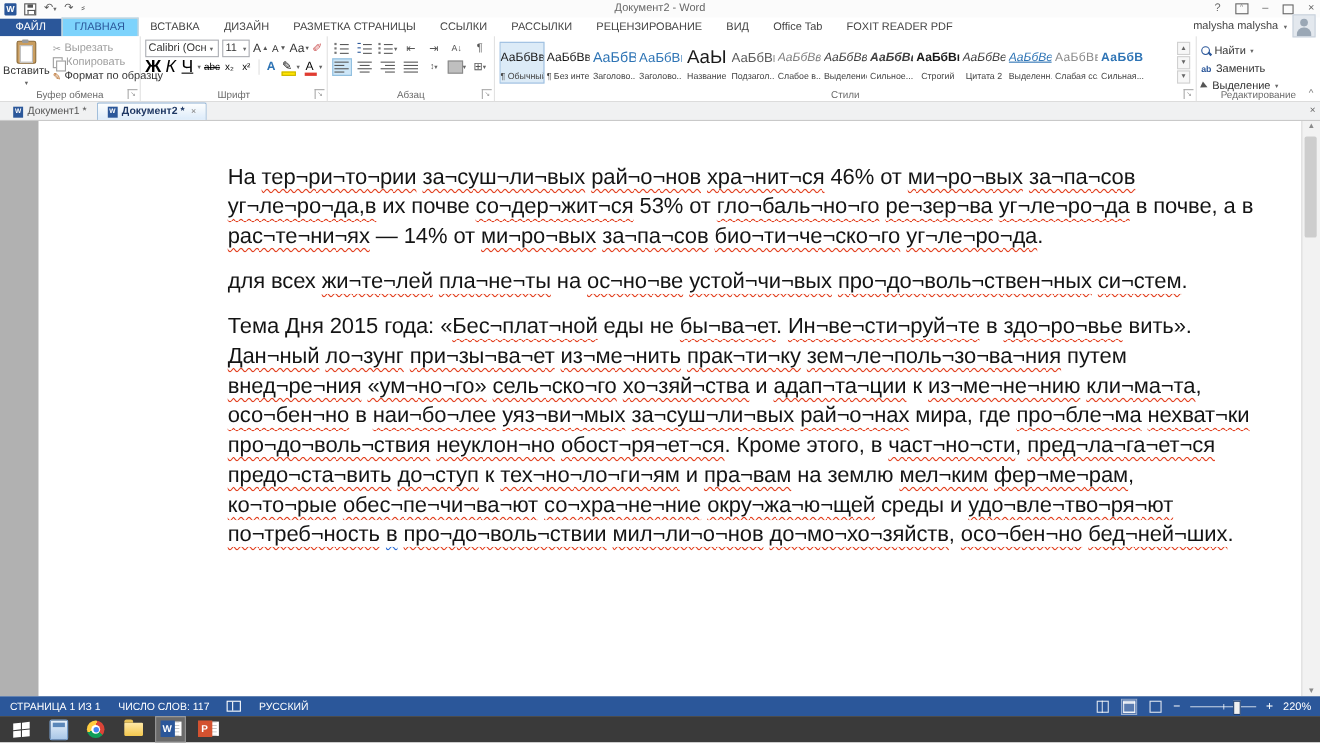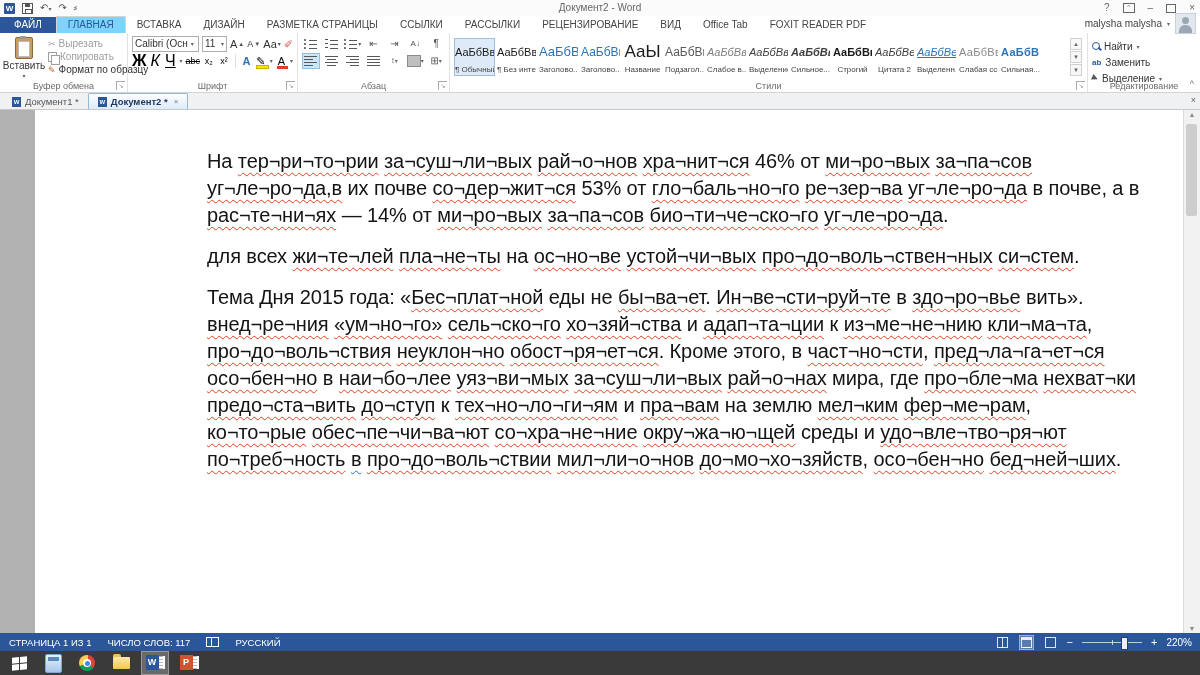--- a/index.html
+++ b/index.html
@@ -483,23 +483,24 @@
         <div class="para">
           <div class="dline"><span>На </span><span class="sq-red">тер¬ри¬то¬рии</span><span> </span><span class="sq-red">за¬суш¬ли¬вых</span><span> </span><span class="sq-red">рай¬о¬нов</span><span> </span><span class="sq-red">хра¬нит¬ся</span><span> 46% от </span><span class="sq-red">ми¬ро¬вых</span><span> </span><span class="sq-red">за¬па¬сов</span></div>
           <div class="dline"><span class="sq-red">уг¬ле¬ро¬да,в</span><span> их почве </span><span class="sq-red">со¬дер¬жит¬ся</span><span> 53% от </span><span class="sq-red">гло¬баль¬но¬го</span><span> </span><span class="sq-red">ре¬зер¬ва</span><span> </span><span class="sq-red">уг¬ле¬ро¬да</span><span> в почве, а в</span></div>
           <div class="dline"><span class="sq-red">рас¬те¬ни¬ях</span><span> — 14% от </span><span class="sq-red">ми¬ро¬вых</span><span> </span><span class="sq-red">за¬па¬сов</span><span> </span><span class="sq-red">био¬ти¬че¬ско¬го</span><span> </span><span class="sq-red">уг¬ле¬ро¬да</span><span>.</span></div>
         </div>
         <div class="para">
           <div class="dline"><span>для всех </span><span class="sq-red">жи¬те¬лей</span><span> </span><span class="sq-red">пла¬не¬ты</span><span> на </span><span class="sq-red">ос¬но¬ве</span><span> </span><span class="sq-red">устой¬чи¬вых</span><span> </span><span class="sq-red">про¬до¬воль¬ствен¬ных</span><span> </span><span class="sq-red">си¬стем</span><span>.</span></div>
         </div>
         <div class="para">
           <div class="dline"><span>Тема Дня 2015 года: «</span><span class="sq-red">Бес¬плат¬ной</span><span> еды не </span><span class="sq-red">бы¬ва¬ет</span><span>. </span><span class="sq-red">Ин¬ве¬сти¬руй¬те</span><span> в </span><span class="sq-red">здо¬ро¬вье</span><span> вить».</span></div>
+          <div class="dline"><span class="sq-red">Дан¬ный</span><span> </span><span class="sq-red">ло¬зунг</span><span> </span><span class="sq-red">при¬зы¬ва¬ет</span><span> </span><span class="sq-red">из¬ме¬нить</span><span> </span><span class="sq-red">прак¬ти¬ку</span><span> </span><span class="sq-red">зем¬ле¬поль¬зо¬ва¬ния</span><span> путем</span></div>
           <div class="dline"><span class="sq-red">внед¬ре¬ния</span><span> </span><span class="sq-red">«ум¬но¬го»</span><span> </span><span class="sq-red">сель¬ско¬го</span><span> </span><span class="sq-red">хо¬зяй¬ства</span><span> и </span><span class="sq-red">адап¬та¬ции</span><span> к </span><span class="sq-red">из¬ме¬не¬нию</span><span> </span><span class="sq-red">кли¬ма¬та</span><span>,</span></div>
+          <div class="dline"><span class="sq-red">осо¬бен¬но</span><span> в </span><span class="sq-red">наи¬бо¬лее</span><span> </span><span class="sq-red">уяз¬ви¬мых</span><span> </span><span class="sq-red">за¬суш¬ли¬вых</span><span> </span><span class="sq-red">рай¬о¬нах</span><span> мира, где </span><span class="sq-red">про¬бле¬ма</span><span> </span><span class="sq-red">нехват¬ки</span></div>
           <div class="dline"><span class="sq-red">про¬до¬воль¬ствия</span><span> </span><span class="sq-red">неуклон¬но</span><span> </span><span class="sq-red">обост¬ря¬ет¬ся</span><span>. Кроме этого, в </span><span class="sq-red">част¬но¬сти</span><span>, </span><span class="sq-red">пред¬ла¬га¬ет¬ся</span></div>
-          <div class="dline"><span class="sq-red">осо¬бен¬но</span><span> в </span><span class="sq-red">наи¬бо¬лее</span><span> </span><span class="sq-red">уяз¬ви¬мых</span><span> </span><span class="sq-red">за¬суш¬ли¬вых</span><span> </span><span class="sq-red">рай¬о¬нах</span><span> мира, где </span><span class="sq-red">про¬бле¬ма</span><span> </span><span class="sq-red">нехват¬ки</span></div>
           <div class="dline"><span class="sq-red">предо¬ста¬вить</span><span> </span><span class="sq-red">до¬ступ</span><span> к </span><span class="sq-red">тех¬но¬ло¬ги¬ям</span><span> и </span><span class="sq-red">пра¬вам</span><span> на землю </span><span class="sq-red">мел¬ким</span><span> </span><span class="sq-red">фер¬ме¬рам</span><span>,</span></div>
           <div class="dline"><span class="sq-red">ко¬то¬рые</span><span> </span><span class="sq-red">обес¬пе¬чи¬ва¬ют</span><span> </span><span class="sq-red">со¬хра¬не¬ние</span><span> </span><span class="sq-red">окру¬жа¬ю¬щей</span><span> среды и </span><span class="sq-red">удо¬вле¬тво¬ря¬ют</span></div>
           <div class="dline"><span class="sq-red">по¬треб¬ность</span><span> </span><span class="sq-blue">в</span><span> </span><span class="sq-red">про¬до¬воль¬ствии</span><span> </span><span class="sq-red">мил¬ли¬о¬нов</span><span> </span><span class="sq-red">до¬мо¬хо¬зяйств</span><span>, </span><span class="sq-red">осо¬бен¬но</span><span> </span><span class="sq-red">бед¬ней¬ших</span><span>.</span></div>
         </div>
       </div>
   </div>
   <div class="vscroll">
     <div class="vs-up">▲</div>
     <div class="vs-thumb"></div>
     <div class="vs-down">▼</div>

